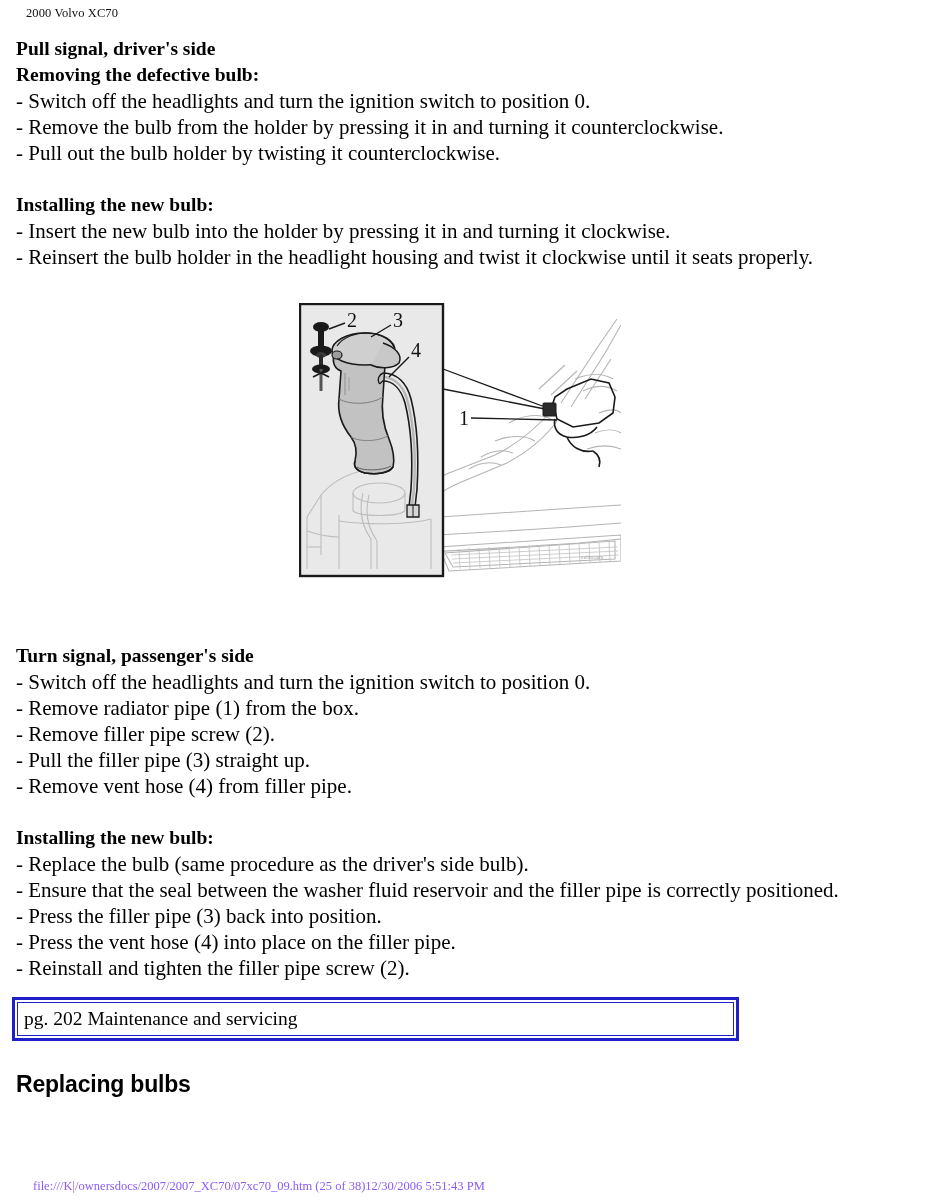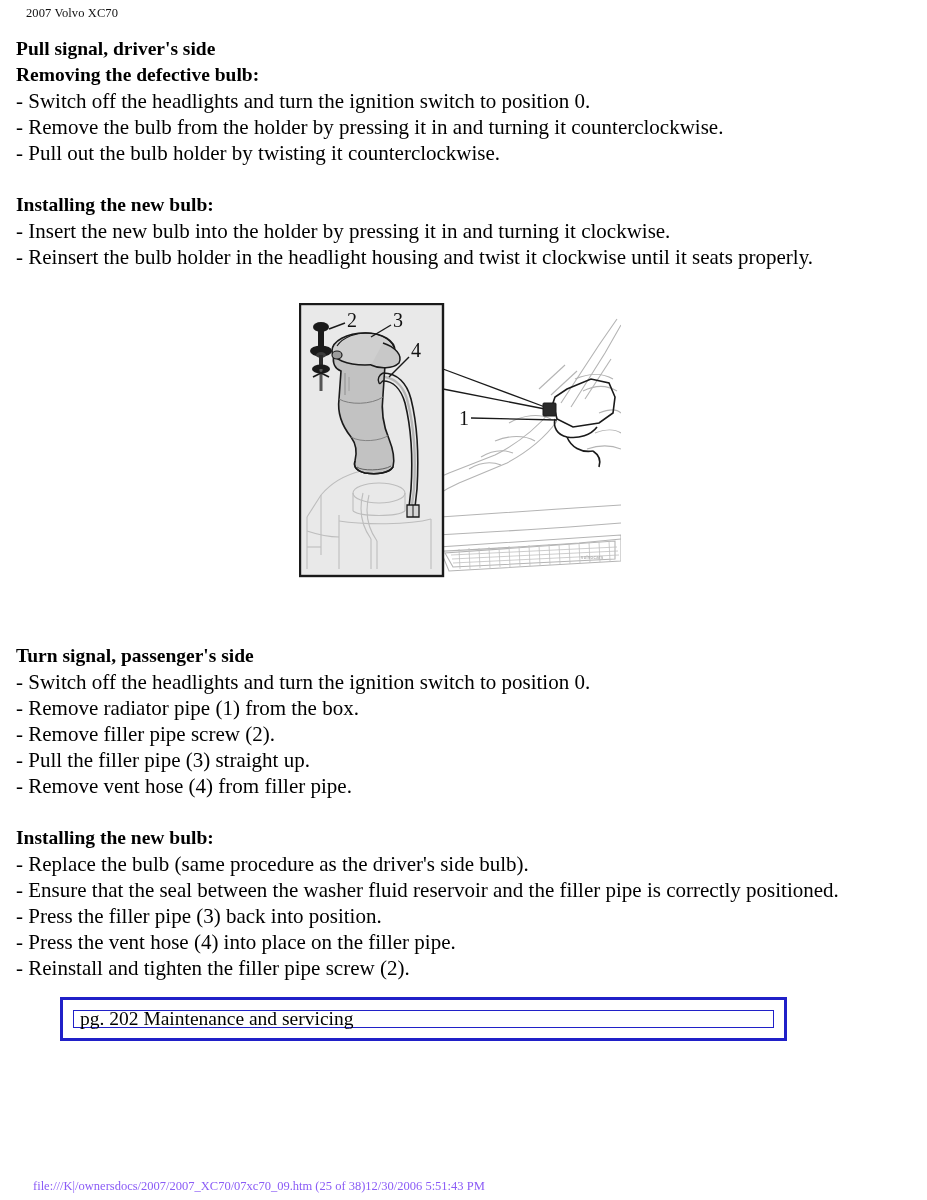--- a/index.html
+++ b/index.html
@@ -74,22 +74,21 @@
   
   .pagebox {
     position: absolute;
     left: 12px;
     top: 997px;
     width: 727px;
     height: 44px;
     border: 3px solid #2020c8;
     background: #ffffff;
     box-sizing: border-box;
-    padding: 10px;
-    margin-left: 48px;
+    padding: 2px;
   }
   .pagebox-inner {
     width: 100%;
     height: 100%;
     border: 1px solid #2020c8;
     box-sizing: border-box;
     display: flex;
     align-items: center;
   }
   .pagebox-text {
@@ -122,21 +121,21 @@
     color: #8b5cf6;
     white-space: nowrap;
     font-family: Liberation Serif, serif;
   }
 </style>
 </head>
 <body>
 
 <div class="page">
 
-  <div class="doc-header">2007 Volvo XC70</div>
+  <div class="doc-header">2000 Volvo XC70</div>
 
   <div class="content">
 
     <div class="h-bold">Pull signal, driver's side</div>
     <div class="h-bold">Removing the defective bulb:</div>
     <div class="line">- Switch off the headlights and turn the ignition switch to position 0.</div>
     <div class="line">- Remove the bulb from the holder by pressing it in and turning it counterclockwise.</div>
     <div class="line">- Pull out the bulb holder by twisting it counterclockwise.</div>
 
     <div class="gap"></div>
@@ -331,16 +330,17 @@
     <div class="line">- Press the vent hose (4) into place on the filler pipe.</div>
     <div class="line">- Reinstall and tighten the filler pipe screw (2).</div>
   </div>
 
   <div class="pagebox">
     <div class="pagebox-inner">
       <span class="pagebox-text">pg. 202 Maintenance and servicing</span>
     </div>
   </div>
 
+  <div class="sans-heading">Replacing bulbs</div>
 
   <div class="doc-footer">file:///K|/ownersdocs/2007/2007_XC70/07xc70_09.htm (25 of 38)12/30/2006 5:51:43 PM</div>
 
 </div>
 
 </body></html>

